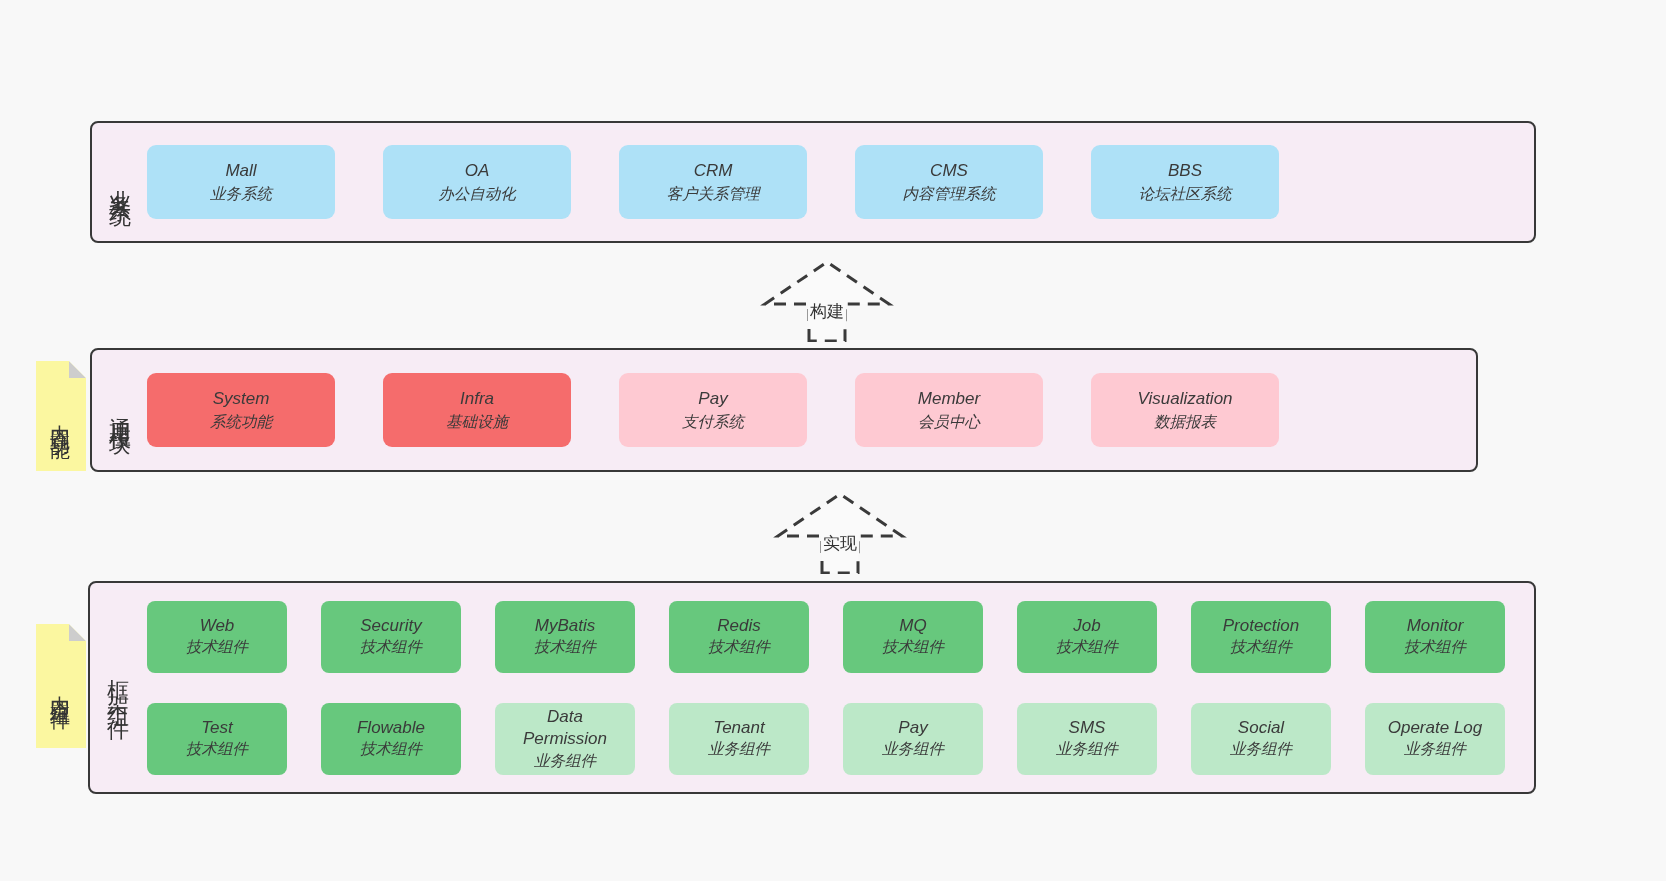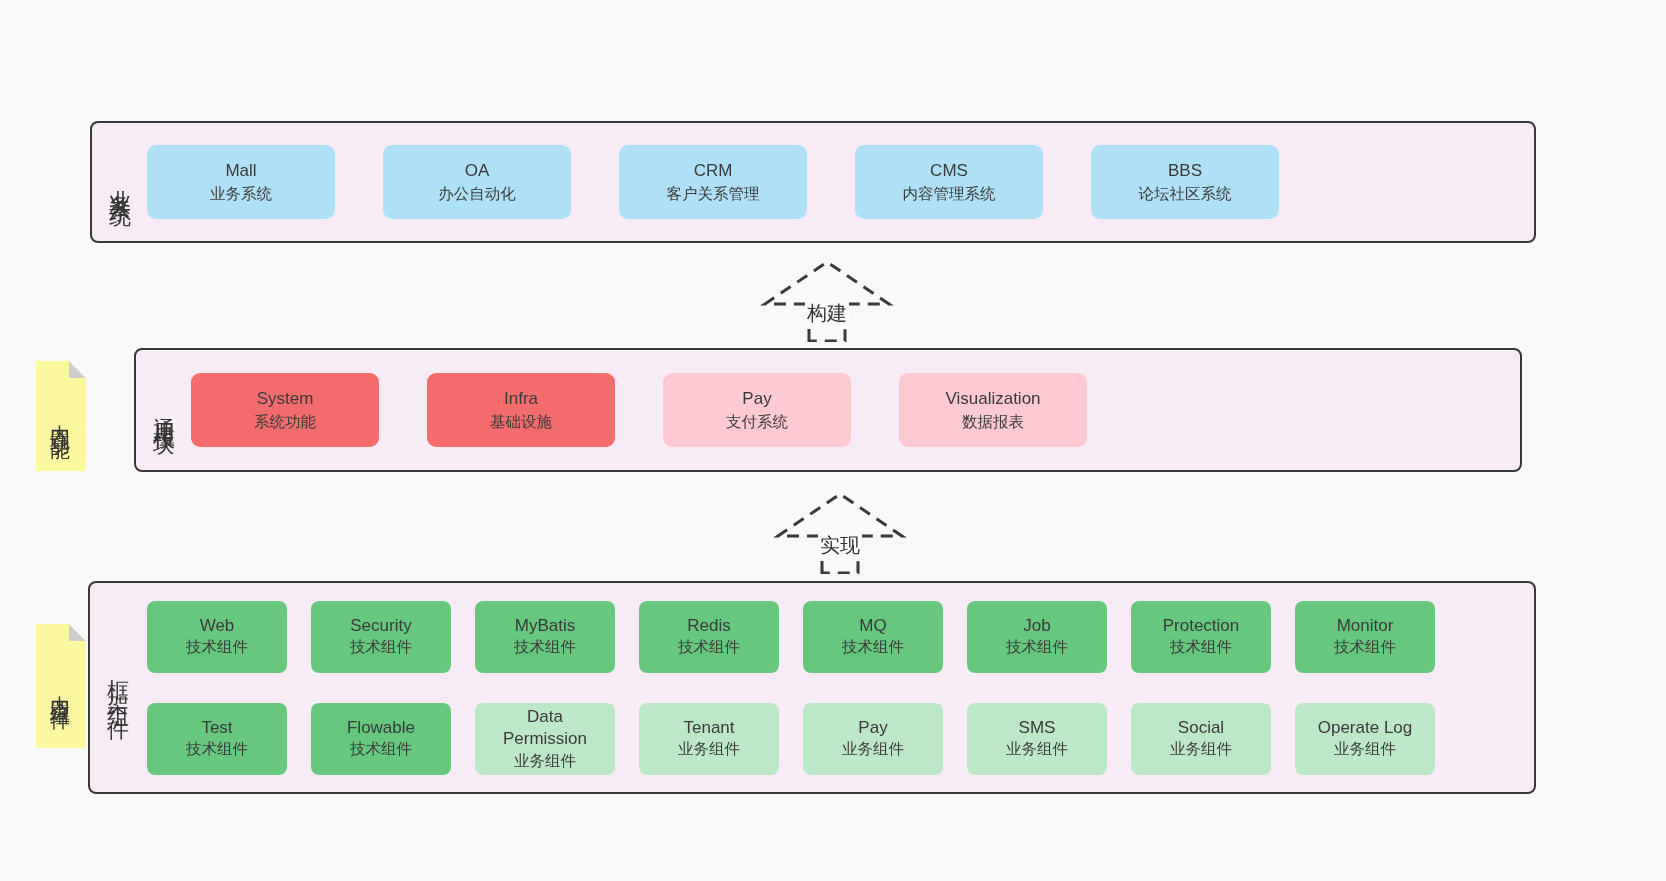--- a/index.html
+++ b/index.html
@@ -11,33 +11,33 @@
     color: #3a3a3a;
     overflow: hidden;
   }
   .band {
     position: absolute;
     background: #f7ecf5;
     border: 2.5px solid #383838;
     border-radius: 8px;
   }
   #band-business   { left: 90px; top: 121px; width: 1446px; height: 122px; }
-  #band-modules    { left: 90px; top: 348px; width: 1388px; height: 124px; margin-left: 44px; }
+  #band-modules    { left: 90px; top: 348px; width: 1388px; height: 124px; }
   #band-components { left: 88px; top: 581px; width: 1448px; height: 213px; }
   .band-title {
     position: absolute; left: 13px; top: 50%;
     transform: translateY(-50%);
     writing-mode: vertical-rl; text-orientation: upright;
     font-size: 22px; letter-spacing: 5px; color: #333;
     white-space: nowrap;
   }
   #band-components .band-title { letter-spacing: 13px; }
-  .grid { position: absolute; top: 50%; transform: translateY(-50%); display: grid; }
+  .grid { position: absolute; top: 50%; transform: translateY(-50%); display: grid; font-style: italic; }
   .grid6 { left: 55px; grid-template-columns: repeat(6, 188px); column-gap: 48px; }
-  .grid8 { left: 57px; grid-template-columns: repeat(8, 140px); gap: 30px 24px; }
+  .grid8 { left: 57px; grid-template-columns: repeat(8, 140px); gap: 30px 34px; }
   .box {
     height: 74px; border-radius: 9px;
     display: flex; flex-direction: column;
     align-items: center; justify-content: center;
     text-align: center; line-height: 1.42;
   }
   .grid8 .box { height: 72px; border-radius: 8px; padding: 0 10px; line-height: 1.32; }
   .box .nm  { font-size: 17px; }
   .box .sub { font-size: 15.5px; }
   .blue        { background: #aee1f7; }
@@ -65,21 +65,21 @@
     writing-mode: vertical-rl; text-orientation: upright;
     font-size: 20px; letter-spacing: 5px; color: #333; white-space: nowrap;
   }
   .arrow-wrap { position: absolute; width: 140px; height: 86px; }
   #arrow-build     { left: 757px; top: 256px; }
   #arrow-implement { left: 770px; top: 488px; }
   .arrow-wrap svg { display: block; width: 140px; height: 86px; }
   .arrow-label {
     position: absolute; left: 50%; top: 44px;
     transform: translateX(-50%);
-    font-size: 20px; color: #333; background: #fafafa; padding: 0 2px;
+    font-size: 17px; color: #333; background: #fafafa; padding: 0 2px;
     white-space: nowrap;
   }
 </style>
 </head>
 <body>
 
 <div class="band" id="band-business">
   <div class="band-title">业务系统</div>
   <div class="grid grid6">
     <div class="box blue">
@@ -127,20 +127,24 @@
     </div>
     <div class="box red">
       <span class="nm">Infra</span>
       <span class="sub">基础设施</span>
     </div>
     <div class="box pink">
       <span class="nm">Pay</span>
       <span class="sub">支付系统</span>
     </div>
     <div class="box pink">
+      <span class="nm">Member</span>
+      <span class="sub">会员中心</span>
+    </div>
+    <div class="box pink">
       <span class="nm">Visualization</span>
       <span class="sub">数据报表</span>
     </div>
   </div>
 </div>
 
 <div class="arrow-wrap" id="arrow-implement">
   <svg viewBox="0 0 140 86">
     <path d="M52 85 L52 48 L8 48 L70 6 L132 48 L88 48 L88 85 Z" fill="#fafafa" stroke="#3a3a3a" stroke-width="3" stroke-dasharray="12 8"></path>
   </svg>

